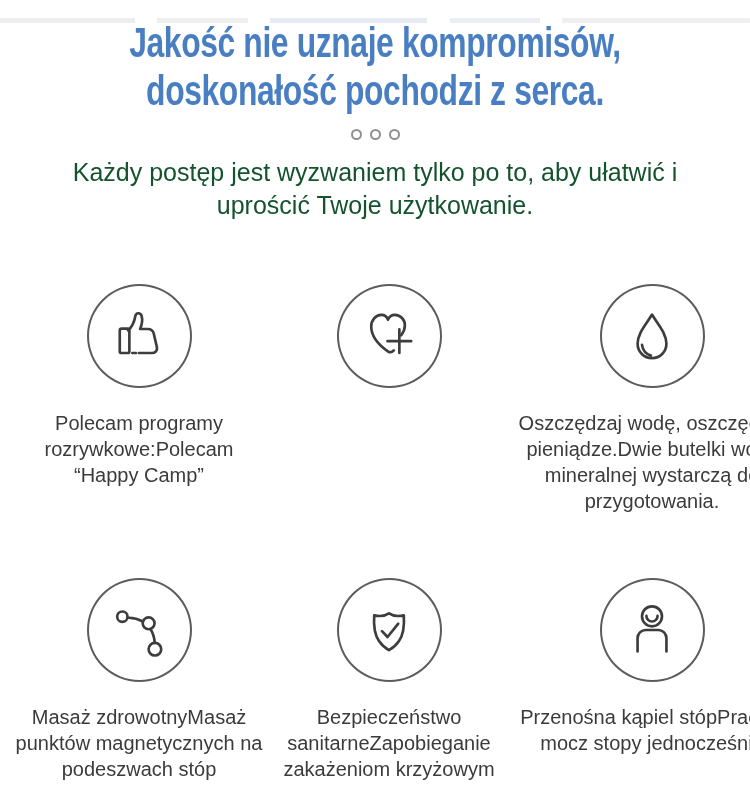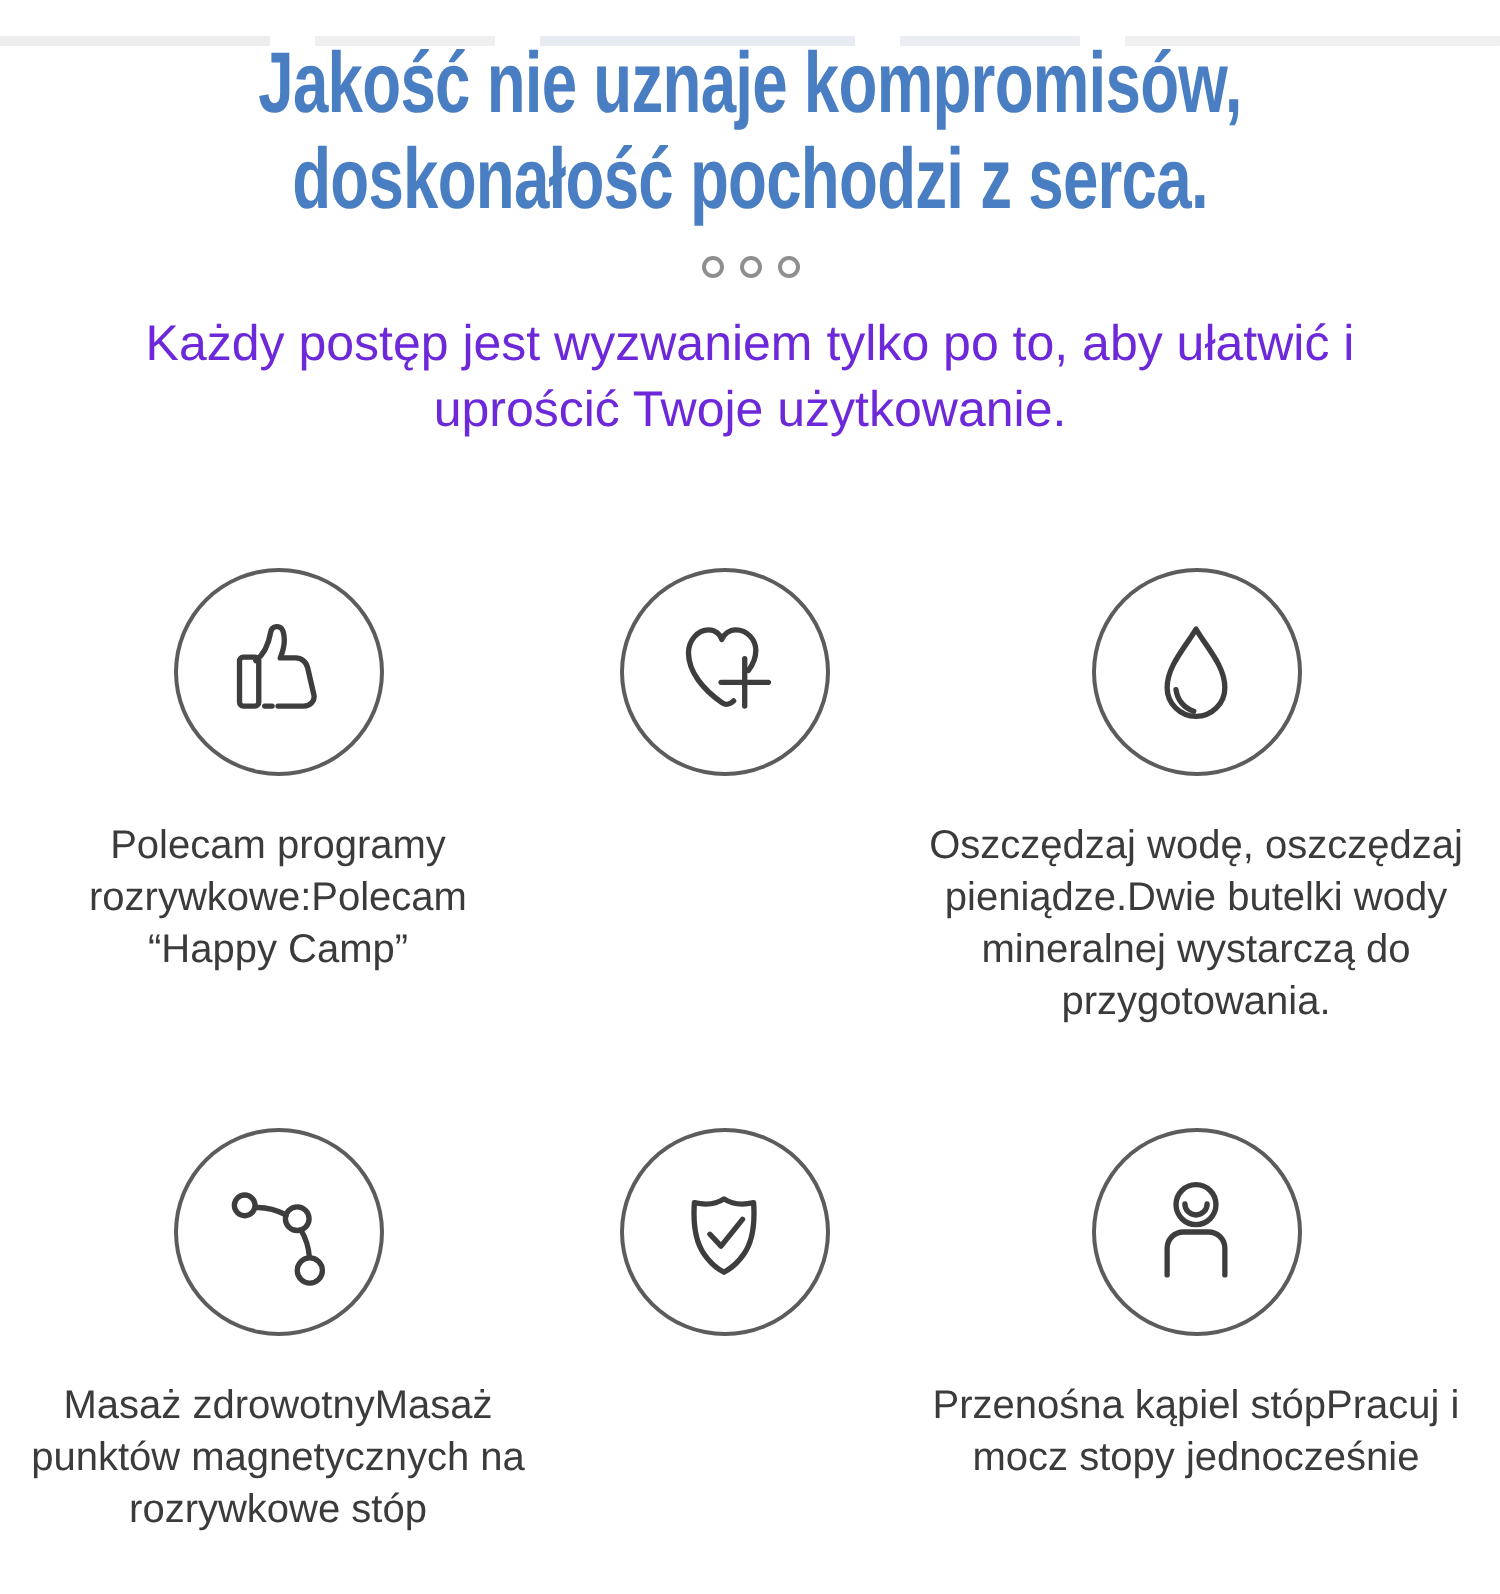--- a/index.html
+++ b/index.html
@@ -46,29 +46,29 @@
     margin: 0 4px;
     vertical-align: middle;
   }
 
   .subtitle {
     margin: 17px auto 0;
     max-width: 645px;
     text-align: center;
     font-size: 25px;
     line-height: 33px;
-    color: #6d28d9;
+    color: #14532d;
   }
 
   .features {
     margin-top: 62px;
     padding: 0 14px;
     display: grid;
     grid-template-columns: 1fr 1fr 1fr;
-    row-gap: 50px;
+    row-gap: 64px;
   }
   .cell {
     display: flex;
     flex-direction: column;
     align-items: center;
   }
   .icon-ring {
     width: 105px; height: 104px;
     border: 2px solid #5c5c5c;
     border-radius: 50%;
@@ -147,30 +147,31 @@
     <div class="cell">
       <div class="icon-ring">
         <svg class="glyph" viewBox="0 0 100 100">
           <circle cx="27.5" cy="32" r="7"></circle>
           <circle cx="63" cy="41" r="8"></circle>
           <circle cx="71.5" cy="76" r="8.5"></circle>
           <path d="M34.5 33.5 Q45 33 55.5 38.5"></path>
           <path d="M65.5 48.7 C69.3 54.8 70.8 61.5 71.3 67.3"></path>
         </svg>
       </div>
-      <div class="caption">Masaż zdrowotnyMasaż punktów magnetycznych na rozrywkowe stóp</div>
+      <div class="caption">Masaż zdrowotnyMasaż punktów magnetycznych na podeszwach stóp</div>
     </div>
 
     <div class="cell">
       <div class="icon-ring">
         <svg class="glyph" viewBox="0 0 100 100">
           <path d="M30 30.2 C38 32 45 31 50 27.6 C55 31 62 32 70 30.2 C71 44.5 69 57 63.5 64.8 C59.8 70.2 55.2 74.4 50 77.2 C44.8 74.4 40.2 70.2 36.5 64.8 C31 57 29 44.5 30 30.2 Z"></path>
           <path d="M40.5 51.5 L48 59.5 L62.5 41.5"></path>
         </svg>
       </div>
+      <div class="caption">Bezpieczeństwo sanitarneZapobieganie zakażeniom krzyżowym</div>
     </div>
 
     <div class="cell cell-wide">
       <div class="icon-ring">
         <svg class="glyph" viewBox="0 0 100 100">
           <circle cx="50" cy="31.5" r="13.5"></circle>
           <path d="M42.5 31 a7.5 7.5 0 0 0 15 0" stroke-width="3"></path>
           <path d="M30.5 79 V61 C30.5 54.9 35.4 50 41.5 50 H58.5 C64.6 50 69.5 54.9 69.5 61 V79"></path>
         </svg>
       </div>

